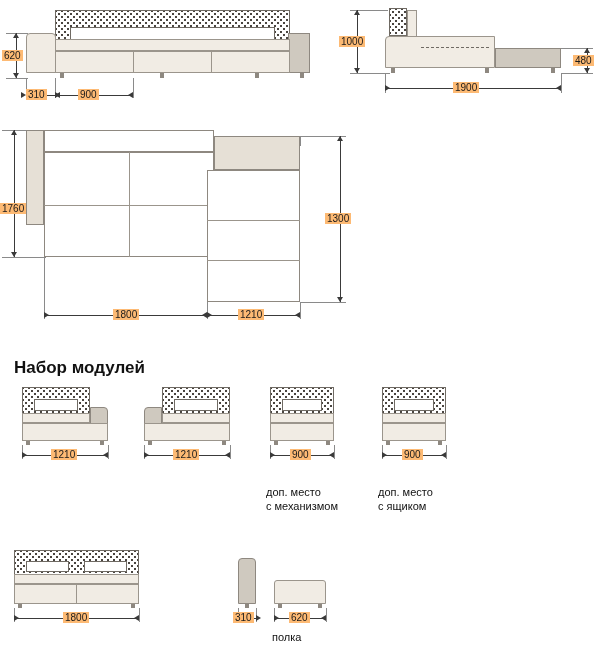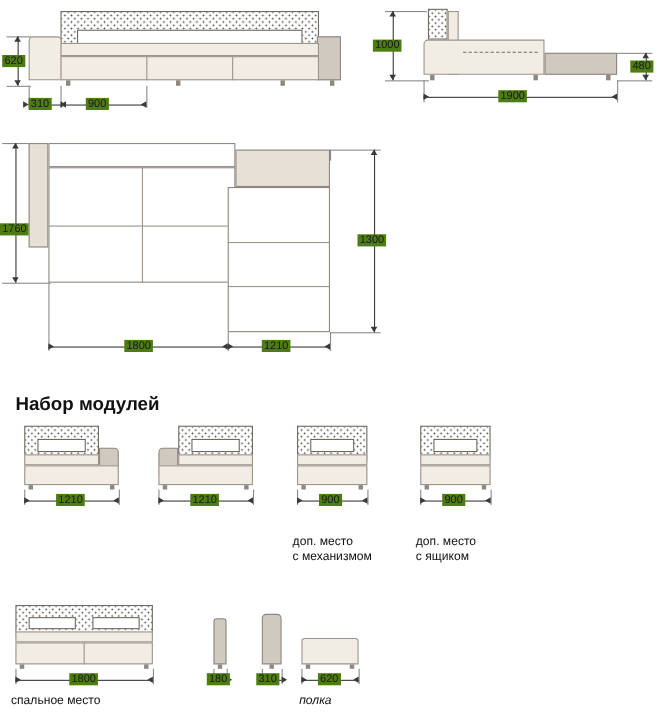--- a/index.html
+++ b/index.html
@@ -41,21 +41,21 @@
   
   .arw-l{border-width:3px 5px 3px 0;border-color:transparent #3a3a3a transparent transparent;}
   .arw-r{border-width:3px 0 3px 5px;border-color:transparent transparent transparent #3a3a3a;}
   .arw-u{border-width:0 3px 5px 3px;border-color:transparent transparent #3a3a3a transparent;}
   .arw-d{border-width:5px 3px 0 3px;border-color:#3a3a3a transparent transparent transparent;}
 
   .dim-label{
     position:absolute;
     font-size:10px;
     color:#1a1a1a;
-    background:#4d7c0f;
+    background:#fdba74;
     padding:0 2px;
     white-space:nowrap;
     line-height:11px;
   }
 
   .section-title{
     position:absolute;
     font-size:17px;
     font-weight:bold;
     color:#111111;
@@ -289,34 +289,22 @@
     <div class="leg" style="left:8px;top:56px;width:4px;height:4px;"></div>
     <div class="leg" style="left:121px;top:56px;width:4px;height:4px;"></div>
 
     <div class="ext-v" style="left:4px;top:60px;height:14px;"></div>
     <div class="ext-v" style="left:129px;top:60px;height:14px;"></div>
     <div class="dim-h" style="left:4px;top:70px;width:125px;"></div>
     <div class="tick arw-r" style="left:4px;top:67px;"></div>
     <div class="tick arw-l" style="left:124px;top:67px;"></div>
     <div class="dim-label" style="left:53px;top:64px;">1800</div>
 
-    <div class="caption" style="left:0px;top:82px;width:160px;">спальное место</div>
-  </div>
-
-  <div class="abs" style="left:186px;top:548px;width:44px;height:100px;">
-    <div class="dark-fill abs" style="left:8px;top:14px;width:12px;height:42px;border-radius:3px 3px 0 0;"></div>
-    <div class="leg" style="left:12px;top:56px;width:4px;height:4px;"></div>
-
-    <div class="ext-v" style="left:8px;top:60px;height:14px;"></div>
-    <div class="ext-v" style="left:20px;top:60px;height:14px;"></div>
-    <div class="dim-h" style="left:8px;top:70px;width:12px;"></div>
-    <div class="tick arw-l" style="left:3px;top:67px;"></div>
-    <div class="tick arw-r" style="left:20px;top:67px;"></div>
-    <div class="dim-label" style="left:2px;top:64px;">180</div>
-  </div>
+  </div>
+
 
   <div class="abs" style="left:228px;top:548px;width:50px;height:100px;">
     <div class="dark-fill abs" style="left:10px;top:10px;width:18px;height:46px;border-radius:4px 4px 0 0;"></div>
     <div class="leg" style="left:17px;top:56px;width:4px;height:4px;"></div>
 
     <div class="ext-v" style="left:10px;top:60px;height:14px;"></div>
     <div class="ext-v" style="left:28px;top:60px;height:14px;"></div>
     <div class="dim-h" style="left:10px;top:70px;width:18px;"></div>
     <div class="tick arw-l" style="left:5px;top:67px;"></div>
     <div class="tick arw-r" style="left:28px;top:67px;"></div>
@@ -328,16 +316,16 @@
     <div class="leg" style="left:6px;top:56px;width:4px;height:4px;"></div>
     <div class="leg" style="left:46px;top:56px;width:4px;height:4px;"></div>
 
     <div class="ext-v" style="left:2px;top:60px;height:14px;"></div>
     <div class="ext-v" style="left:54px;top:60px;height:14px;"></div>
     <div class="dim-h" style="left:2px;top:70px;width:52px;"></div>
     <div class="tick arw-r" style="left:2px;top:67px;"></div>
     <div class="tick arw-l" style="left:49px;top:67px;"></div>
     <div class="dim-label" style="left:17px;top:64px;">620</div>
 
-    <div class="caption" style="left:0px;top:82px;width:110px;font-style:italic;">полка</div>
+    <div class="caption" style="left:0px;top:82px;width:110px;">полка</div>
   </div>
 
 </div>
 
 </body></html>

